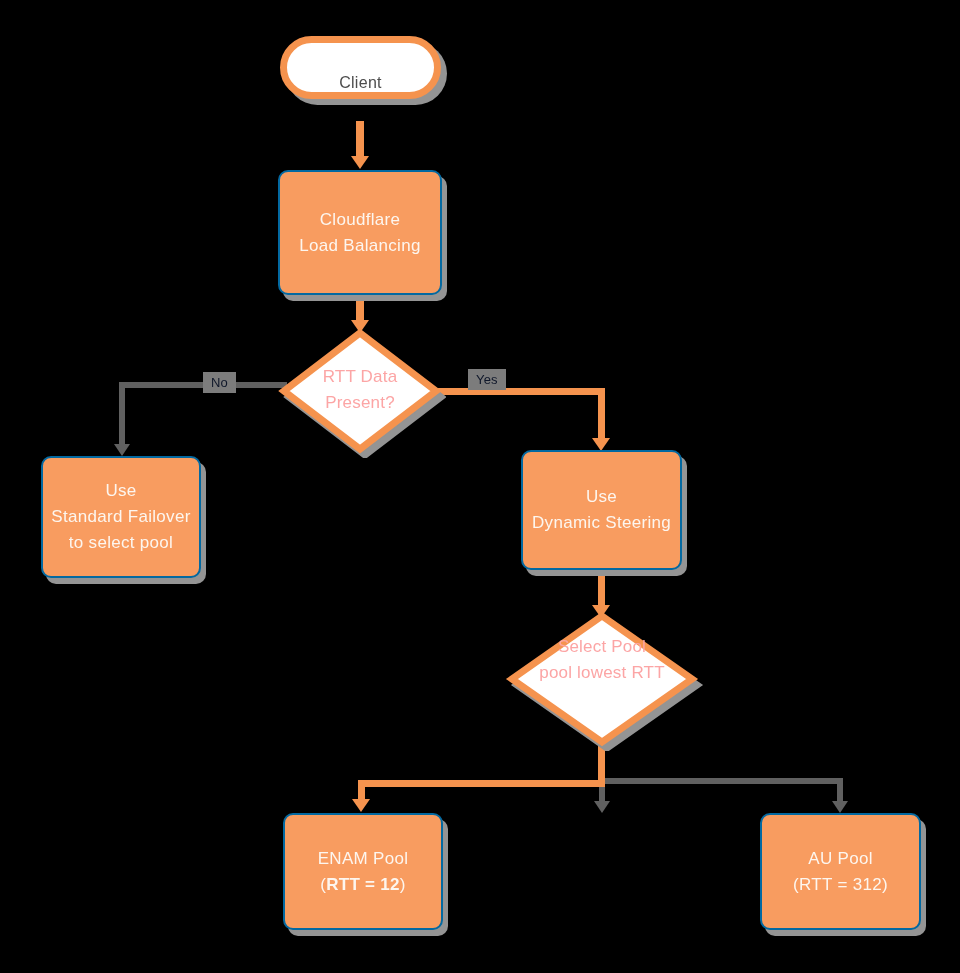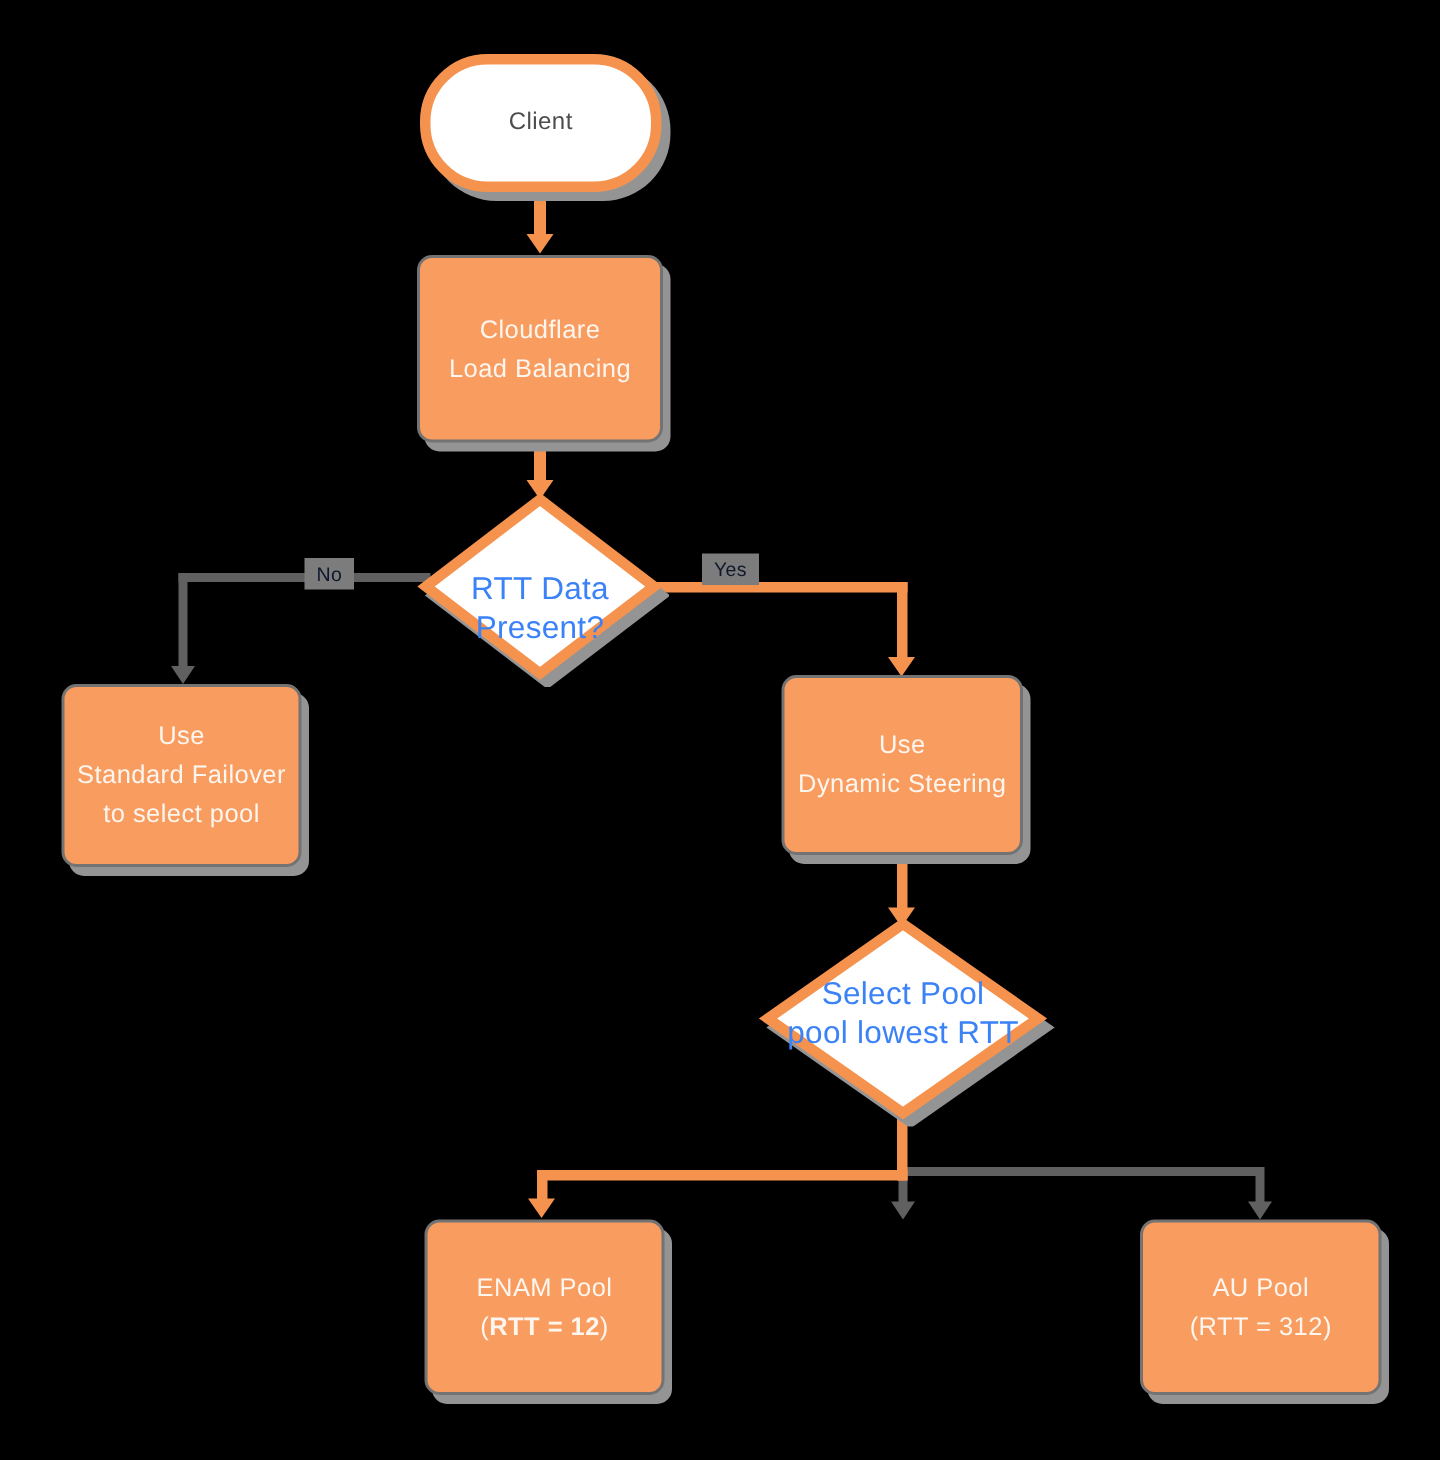--- a/index.html
+++ b/index.html
@@ -3,37 +3,36 @@
 <meta charset="utf-8">
 <style>
   html,body{margin:0;padding:0;background:#000;}
   #canvas{
     position:relative;width:960px;height:973px;background:#000000;overflow:hidden;
     font-family:"Liberation Sans",sans-serif;
   }
   
   .obox{
     position:absolute;box-sizing:border-box;background:#f89c60;
-    border:2px solid #737373;border-radius:10px;
+    border:2px solid #0369a1;border-radius:10px;
     box-shadow:5px 6px 0 0 #949494;
     display:flex;flex-direction:column;align-items:center;justify-content:center;
     color:#fdf6ef;font-size:17px;line-height:26px;letter-spacing:.3px;text-align:center;
   }
   .stadium{
     position:absolute;box-sizing:border-box;background:#ffffff;
     border:7px solid #f5934e;border-radius:45px;
     box-shadow:6px 6px 0 0 #949494;
     display:flex;align-items:center;justify-content:center;
     color:#4d4d4d;font-size:16px;letter-spacing:.3px;
   }
   .dsvg{position:absolute;}
   .dlabel{
-    position:absolute;text-align:center;color:#3b82f6;font-size:21px;line-height:26px;
+    position:absolute;text-align:center;color:#fca5a5;font-size:17px;line-height:26px;
     letter-spacing:.2px;
-    margin-top:16px;
   }
   
   .seg{position:absolute;}
   .seg.orange{background:#f5934e;}
   .seg.gray{background:#606060;}
   .arrow-down{position:absolute;width:0;height:0;
     border-left:9px solid transparent;border-right:9px solid transparent;}
   .arrow-down.orange{border-top:13px solid #f5934e;border-left-width:9px;border-right-width:9px;background:none;}
   .arrow-down.gray{border-top:12px solid #606060;border-left-width:8px;border-right-width:8px;background:none;}
   .elabel{
@@ -72,21 +71,21 @@
   <div class="arrow-down orange" style="left:592px;top:605px;"></div>
 
   <div class="seg orange" style="left:598px;top:741px;width:7px;height:46px;"></div>
   <div class="seg orange" style="left:358px;top:780px;width:247px;height:7px;"></div>
   <div class="seg orange" style="left:358px;top:780px;width:7px;height:21px;"></div>
   <div class="arrow-down orange" style="left:352px;top:799px;"></div>
 
   <div class="elabel" style="left:203px;top:372px;">No</div>
   <div class="elabel" style="left:468px;top:369px;">Yes</div>
 
-  <div class="stadium" style="left:280px;top:36px;width:161px;height:92px;">
+  <div class="stadium" style="left:280px;top:36px;width:161px;height:63px;align-items:flex-end;">
     <span>Client</span>
   </div>
 
   <div class="obox" style="left:278px;top:170px;width:164px;height:125px;">
     <div>Cloudflare</div>
     <div>Load Balancing</div>
   </div>
 
   <svg class="dsvg" style="left:276px;top:326px;" width="170" height="132" viewBox="0 0 170 132">
     <polygon points="89,13 165,71 89,129 13,71" fill="#949494" stroke="#949494" stroke-width="7"></polygon>

